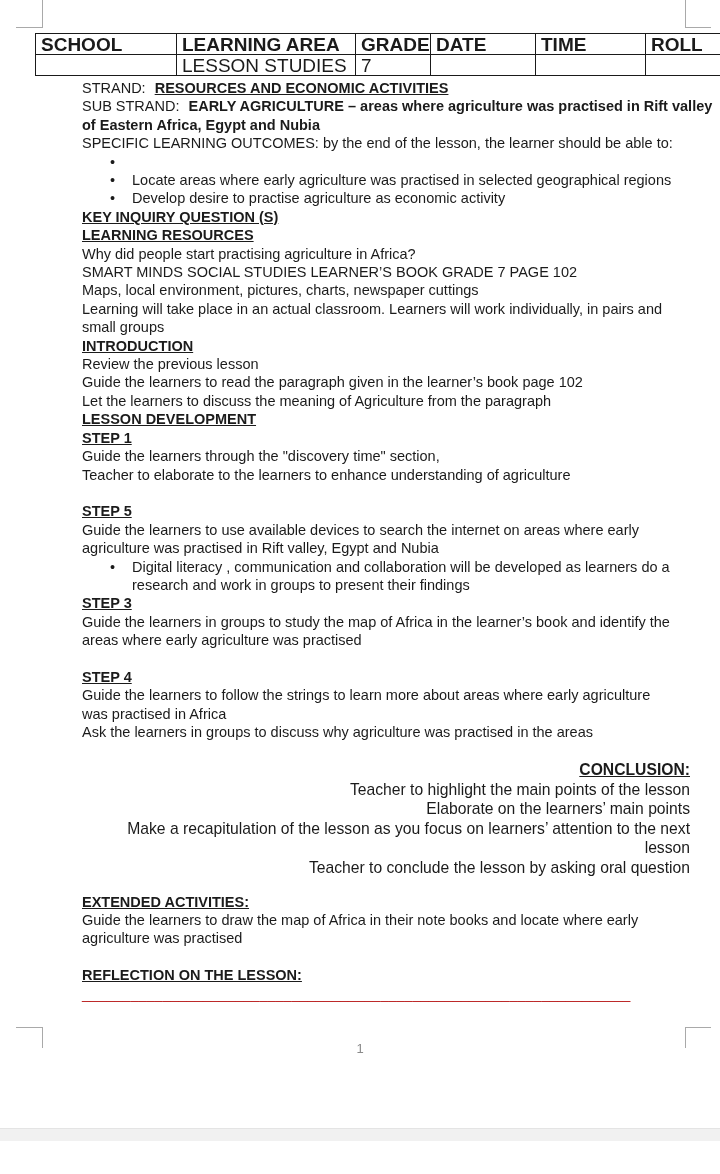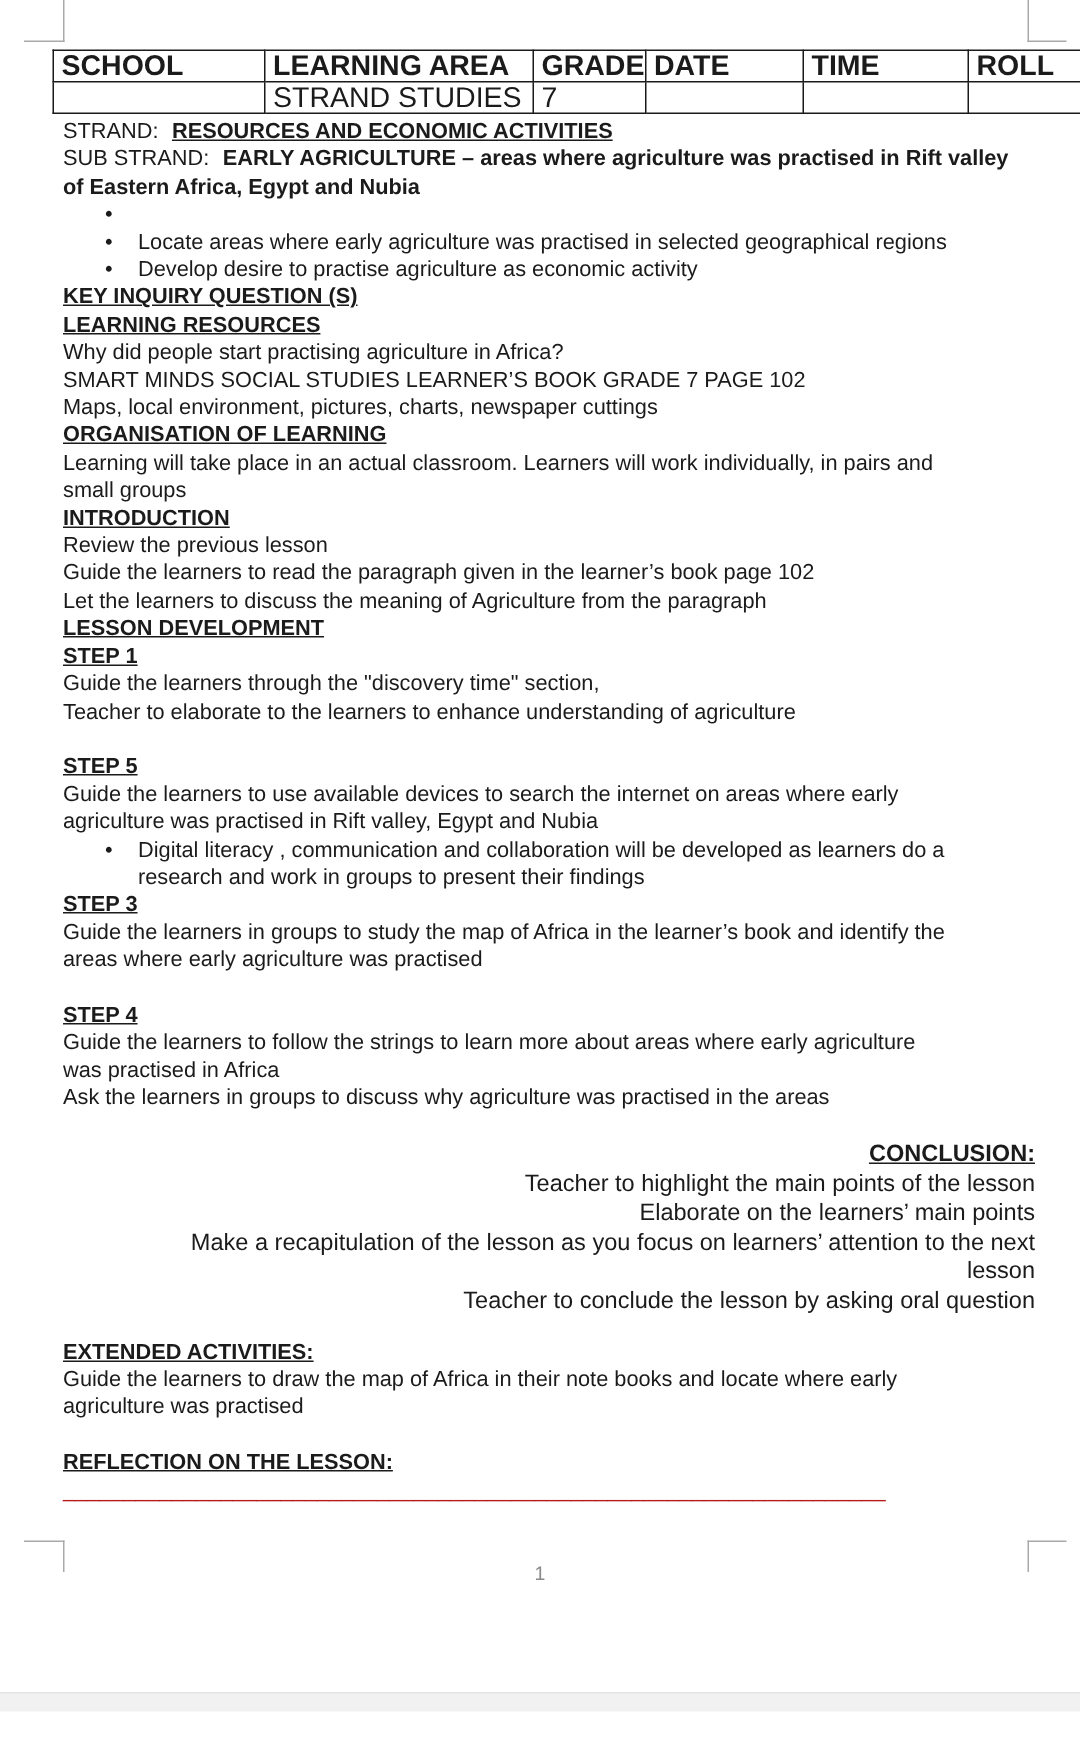--- a/index.html
+++ b/index.html
@@ -14,21 +14,21 @@
   .mark-bl { left:16px; top:1027px; width:27px; height:21px; border-right:1px solid #a9a9a9; border-top:1px solid #a9a9a9; }
   .mark-br { left:685px; top:1027px;width:26px; height:21px; border-left:1px solid #a9a9a9;  border-top:1px solid #a9a9a9; }
 
   .content { padding:33px 30px 0 42px; }
 
   table.header-table { border-collapse:collapse; margin-left:-7px; width:668px; table-layout:fixed; }
   .header-table td { border:1.5px solid #1a1a1a; font-size:19px; line-height:16px; padding:2px 4px 1px 5px; height:21px; vertical-align:middle; white-space:nowrap; overflow:hidden; }
   .header-table .hrow td { font-weight:bold; }
   .c0{width:141px}.c1{width:179px}.c2{width:75px}.c3{width:105px}.c4{width:110px}.c5{width:76px}
 
-  .doc { margin-top:3px; font-size:14.5px; }
+  .doc { margin-top:3px; font-size:14.5px;margin-left:40px; }
   .line { line-height:18.4px; min-height:18.4px; white-space:nowrap; }
   .hd { font-weight:bold; text-decoration:underline; }
   .b  { font-weight:bold; }
   .lbl { margin-right:9px; }
 
   ul.bullets { list-style:none; }
   .bullet-item { position:relative; padding-left:50px; line-height:18.4px; min-height:18.4px; white-space:nowrap; }
   .bullet-item::before { content:"\2022"; position:absolute; left:28px; top:0; }
 
   .gap    { height:18.4px; }
@@ -59,53 +59,53 @@
           <tr class="hrow">
         <td class="c0">SCHOOL</td>
         <td class="c1">LEARNING AREA</td>
         <td class="c2">GRADE</td>
         <td class="c3">DATE</td>
         <td class="c4">TIME</td>
         <td class="c5">ROLL</td>
       </tr>
       <tr>
         <td class="c0"></td>
-        <td class="c1">STRAND STUDIES</td>
+        <td class="c1">LESSON STUDIES</td>
         <td class="c2">7</td>
         <td class="c3"></td>
         <td class="c4"></td>
         <td class="c5"></td>
       </tr>
     </tbody>
       </table>
 
     <div class="doc">
 
       <div class="line">
         <span class="lbl">STRAND:</span><span class="hd">RESOURCES AND ECONOMIC ACTIVITIES</span>
       </div>
 
       <div class="line wrap2">
         <span class="lbl">SUB STRAND:</span><span class="b">EARLY AGRICULTURE – areas where agriculture was practised in Rift valley<br>of Eastern Africa, Egypt and Nubia</span>
       </div>
 
+      <div class="line">SPECIFIC LEARNING OUTCOMES: by the end of the lesson, the learner should be able to:</div>
 
       <ul class="bullets">
         <li class="bullet-item"></li>
         <li class="bullet-item">Locate areas where early agriculture was practised in selected geographical regions</li>
         <li class="bullet-item">Develop desire to practise agriculture as economic activity</li>
       </ul>
 
       <div class="line hd">KEY INQUIRY QUESTION (S)</div>
       <div class="line hd">LEARNING RESOURCES</div>
 
       <div class="line">Why did people start practising agriculture in Africa?</div>
       <div class="line">SMART MINDS SOCIAL STUDIES LEARNER’S BOOK GRADE 7 PAGE 102<br>Maps, local environment, pictures, charts, newspaper cuttings</div>
 
-      <div class="line hd">ORGANISATION OF LEARNING</div>
       <div class="line">Learning will take place in an actual classroom. Learners will work individually, in pairs and<br>small groups</div>
 
       <div class="line hd">INTRODUCTION</div>
       <div class="line">Review the previous lesson<br>Guide the learners to read the paragraph given in the learner’s book page 102<br>Let the learners to discuss the meaning of Agriculture from the paragraph</div>
 
       <div class="line hd">LESSON DEVELOPMENT</div>
 
       <div class="line hd">STEP 1</div>
       <div class="line">Guide the learners through the "discovery time" section,<br>Teacher to elaborate to the learners to enhance understanding of agriculture</div>
 

